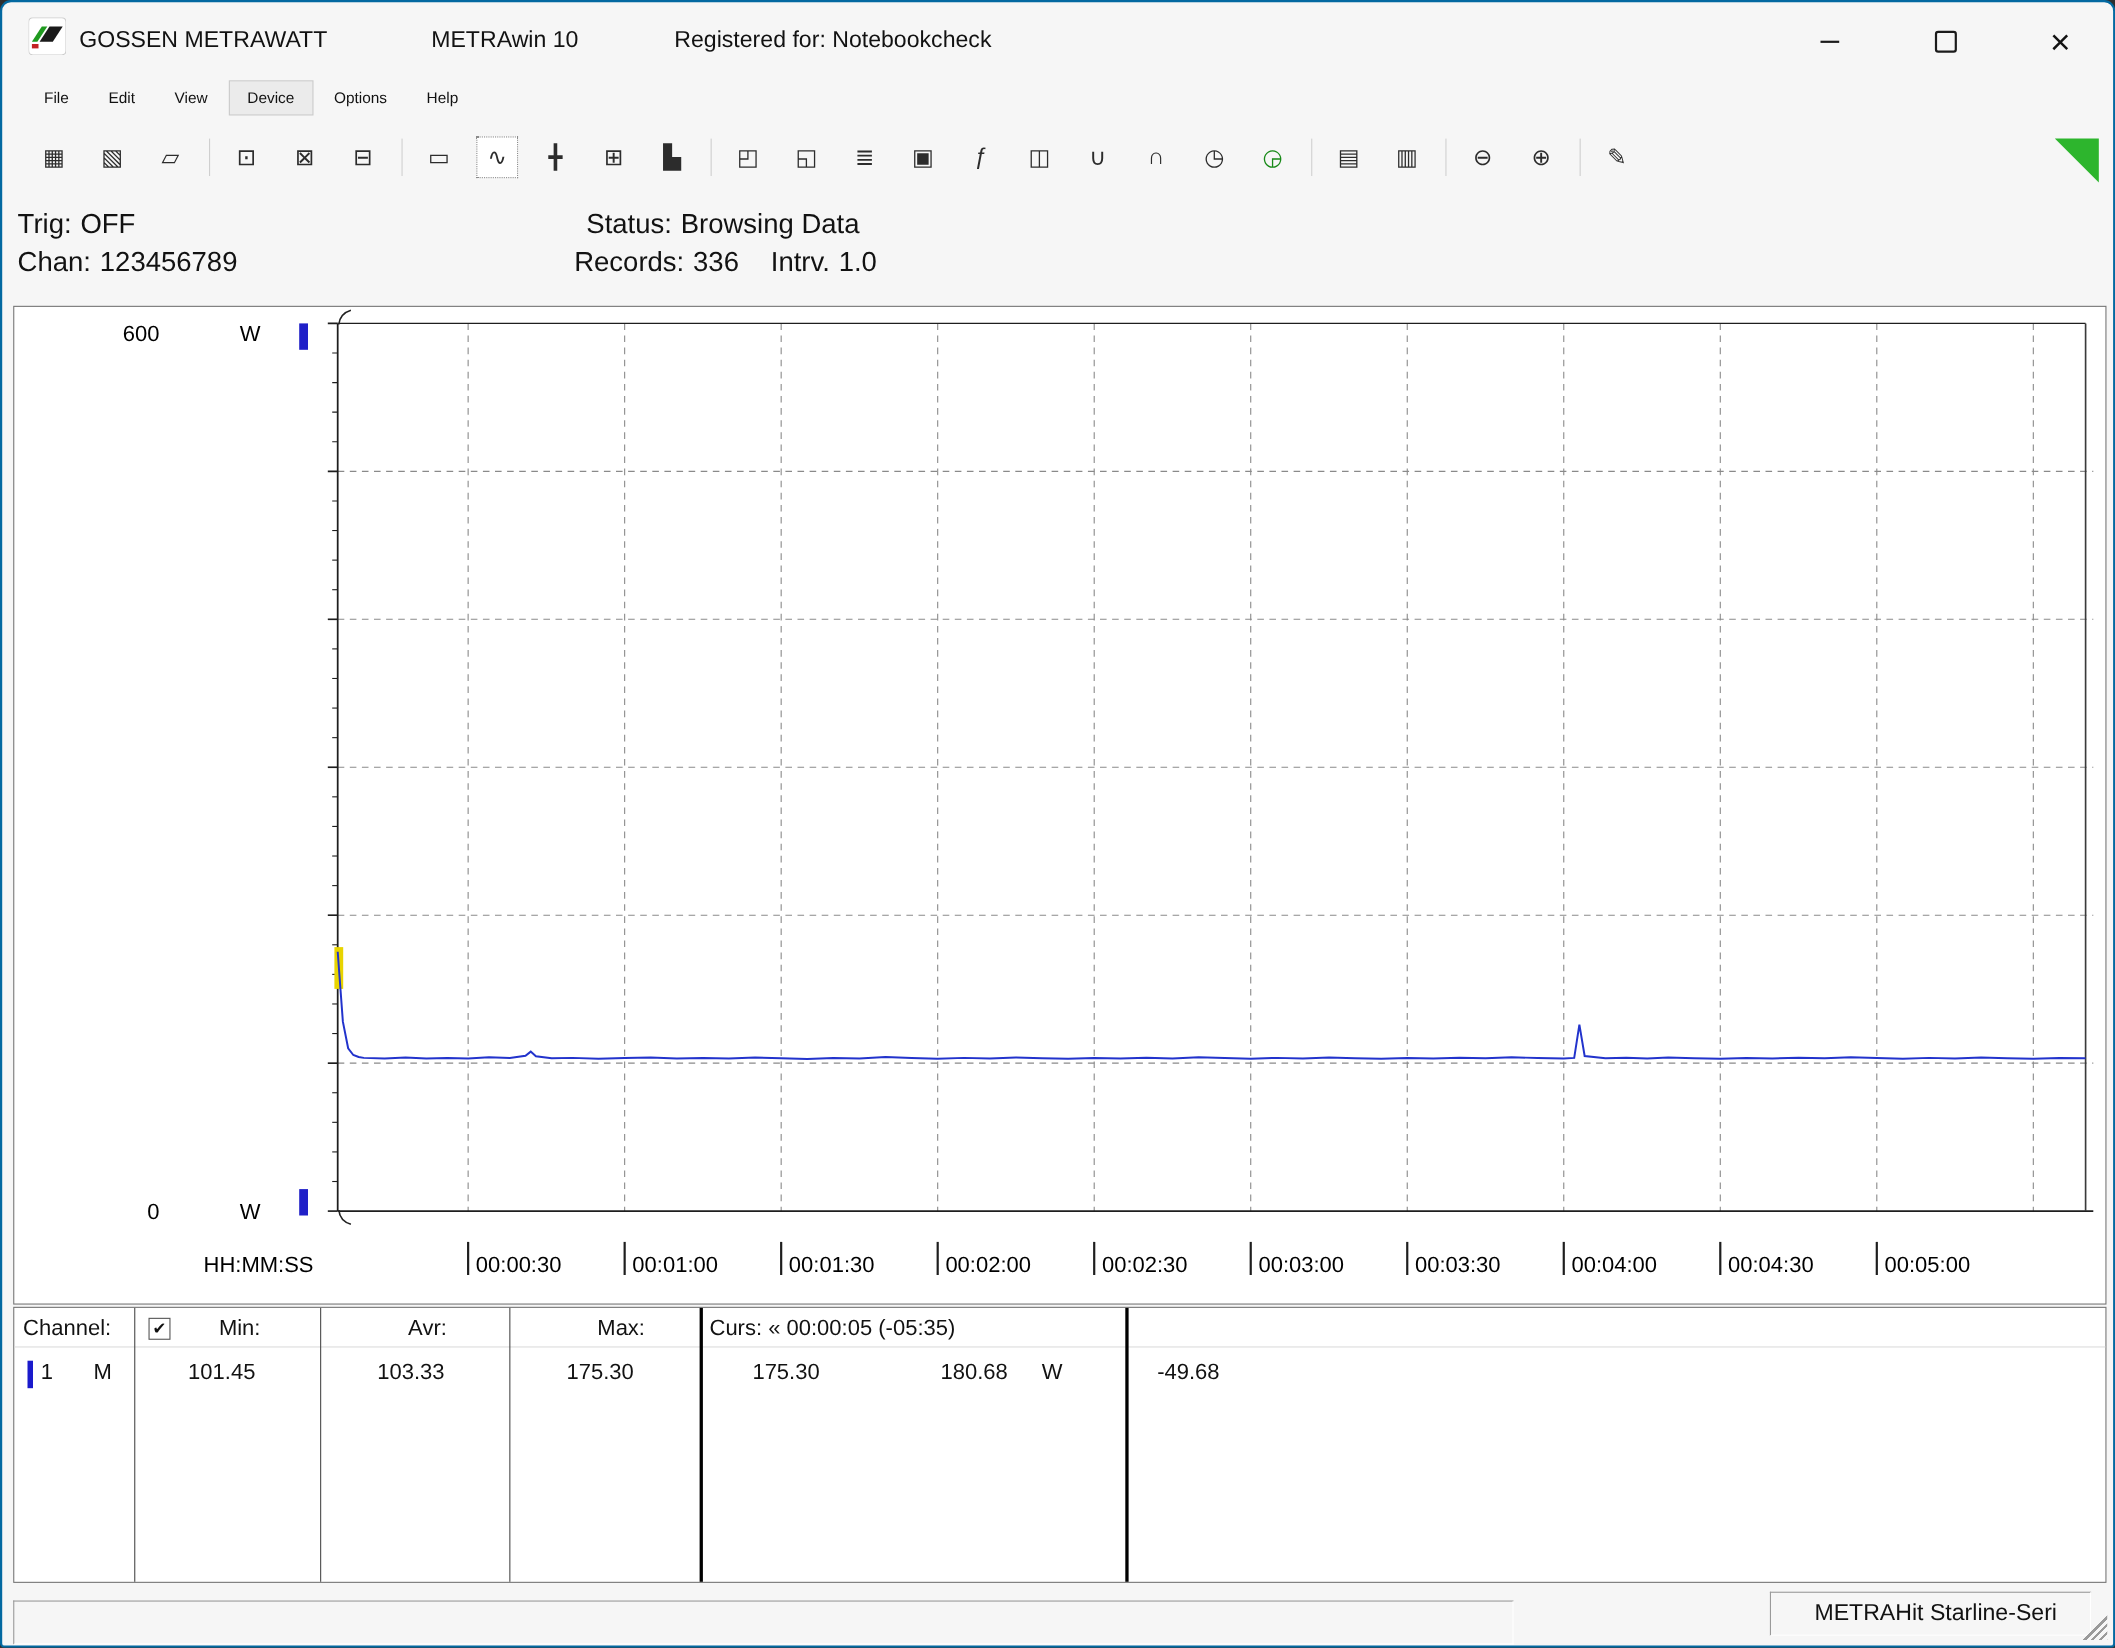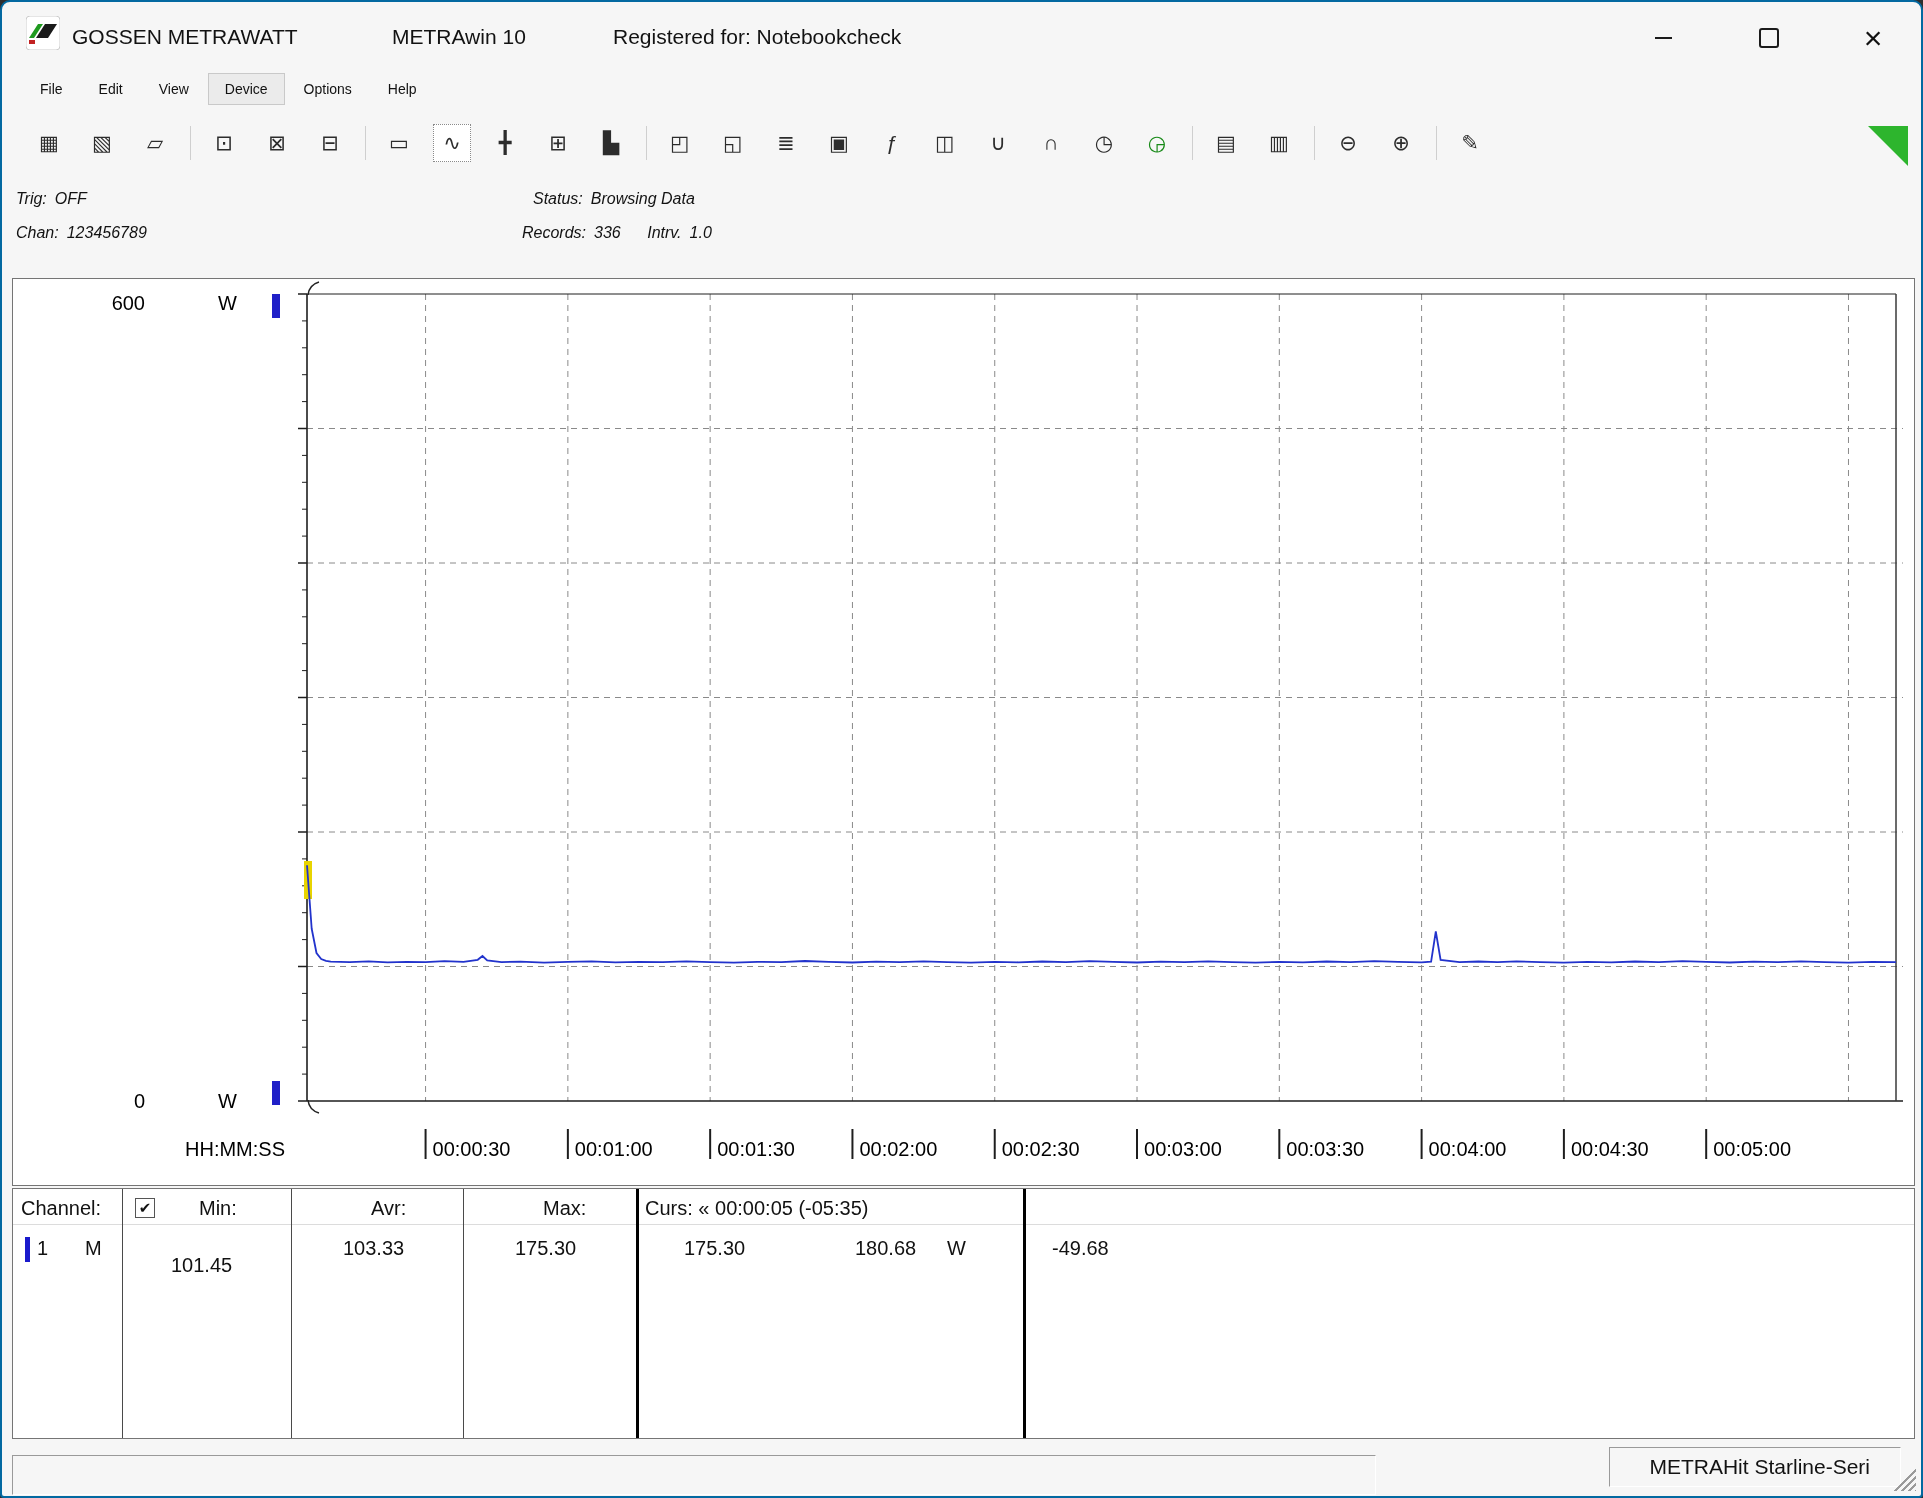--- a/index.html
+++ b/index.html
@@ -22,21 +22,21 @@
   .menu-item{font-size:14px;padding:7px 16px;margin-right:4px;white-space:nowrap;}
   .menu-item.hl{background:#ebebeb;outline:1px solid #c9c9c9;}
   
   #toolbar{left:0;top:112px;width:100%;height:58px;display:flex;align-items:center;padding-left:28px;box-sizing:border-box;}
   .tbtn{width:36px;height:36px;margin-right:15px;display:flex;align-items:center;justify-content:center;
         font-size:21px;color:#2c2c2c;background:transparent;border:1px solid transparent;flex:0 0 auto;}
   .tbtn.pressed{background:#ffffff;border:1px dotted #8a8a8a;}
   .tsep{width:1px;height:34px;background:#cfcfcf;margin:0 14px 0 1px;flex:0 0 auto;}
   #expand-tri{left:1866px;top:124px;width:0;height:0;border-top:40px solid #2db52d;border-left:40px solid transparent;}
   
-  .stat-line{font-size:16px;white-space:nowrap;font-style:italic;}
+  .stat-line{font-size:25px;white-space:nowrap;}
   .stat-label{margin-right:8px;}
   
   #chartbox{left:10px;top:276px;width:1903px;height:908px;background:#ffffff;border:1px solid #757575;box-sizing:border-box;}
   #chartsvg{position:absolute;left:0;top:0;}
   #chartsvg text{font-family:"Liberation Sans","DejaVu Sans",sans-serif;fill:#000;}
   
   #tablebox{left:10px;top:1186px;width:1903px;height:251px;background:#ffffff;border:1px solid #757575;box-sizing:border-box;font-size:20px;}
   .vline{position:absolute;top:0;bottom:0;background:#4a4a4a;width:1px;}
   .vline.thick{width:3px;background:#000;}
   .cellt{position:absolute;white-space:nowrap;}
@@ -237,21 +237,21 @@
         <span>✔</span>
       </div>
     <span class="cellt" style="left:186px;top:8px;">Min:</span>
     <span class="cellt" style="left:358px;top:8px;">Avr:</span>
     <span class="cellt" style="left:530px;top:8px;">Max:</span>
     <span class="cellt" style="left:632px;top:8px;">Curs: « 00:00:05 (-05:35)</span>
 
     <div id="chan-marker" class="abs"></div>
     <span class="cellt" style="left:24px;top:48px;">1</span>
     <span class="cellt" style="left:72px;top:48px;">M</span>
-    <span class="cellt" style="left:158px;top:65px;">101.45</span>
+    <span class="cellt" style="left:158px;top:48px;">101.45</span>
     <span class="cellt" style="left:330px;top:48px;">103.33</span>
     <span class="cellt" style="left:502px;top:48px;">175.30</span>
     <span class="cellt" style="left:671px;top:48px;">175.30</span>
     <span class="cellt" style="left:842px;top:48px;">180.68</span>
     <span class="cellt" style="left:934px;top:48px;">W</span>
     <span class="cellt" style="left:1039px;top:48px;">-49.68</span>
   </div>
 
   <div id="sb-left" class="abs sunken"></div>
   <div id="sb-device" class="abs sunken">

